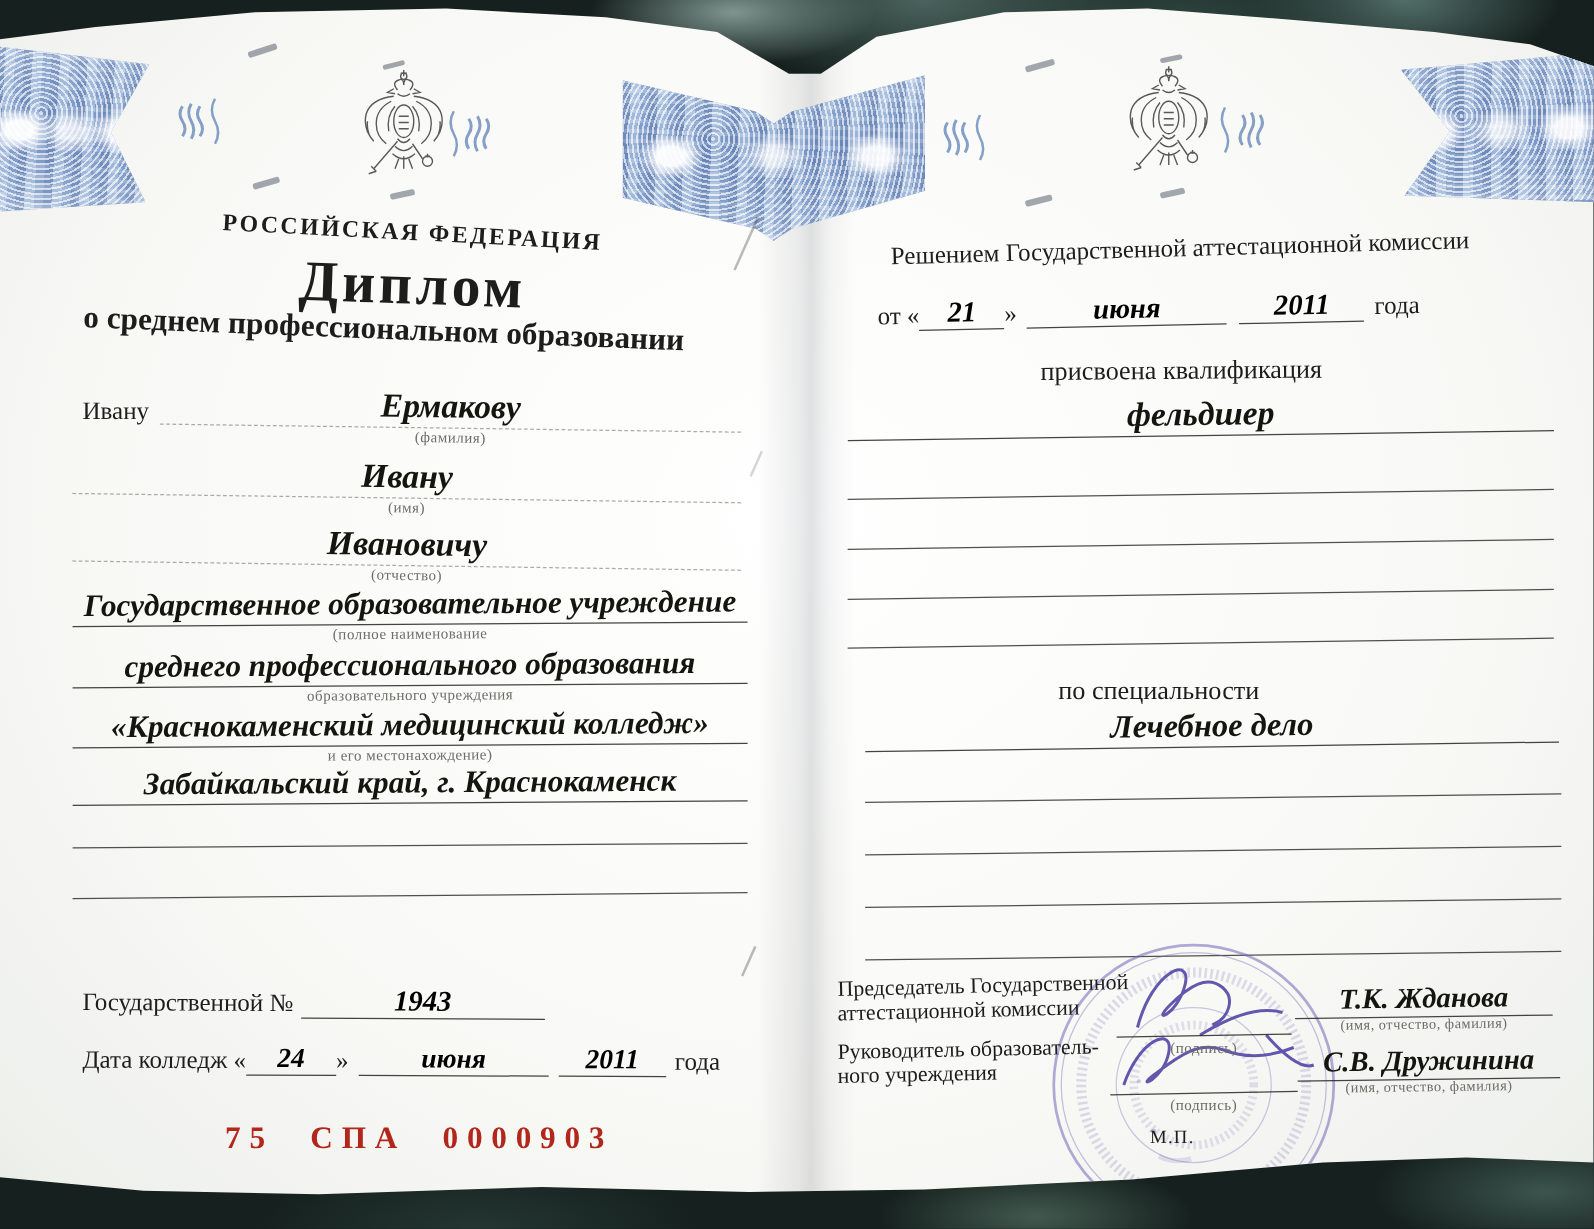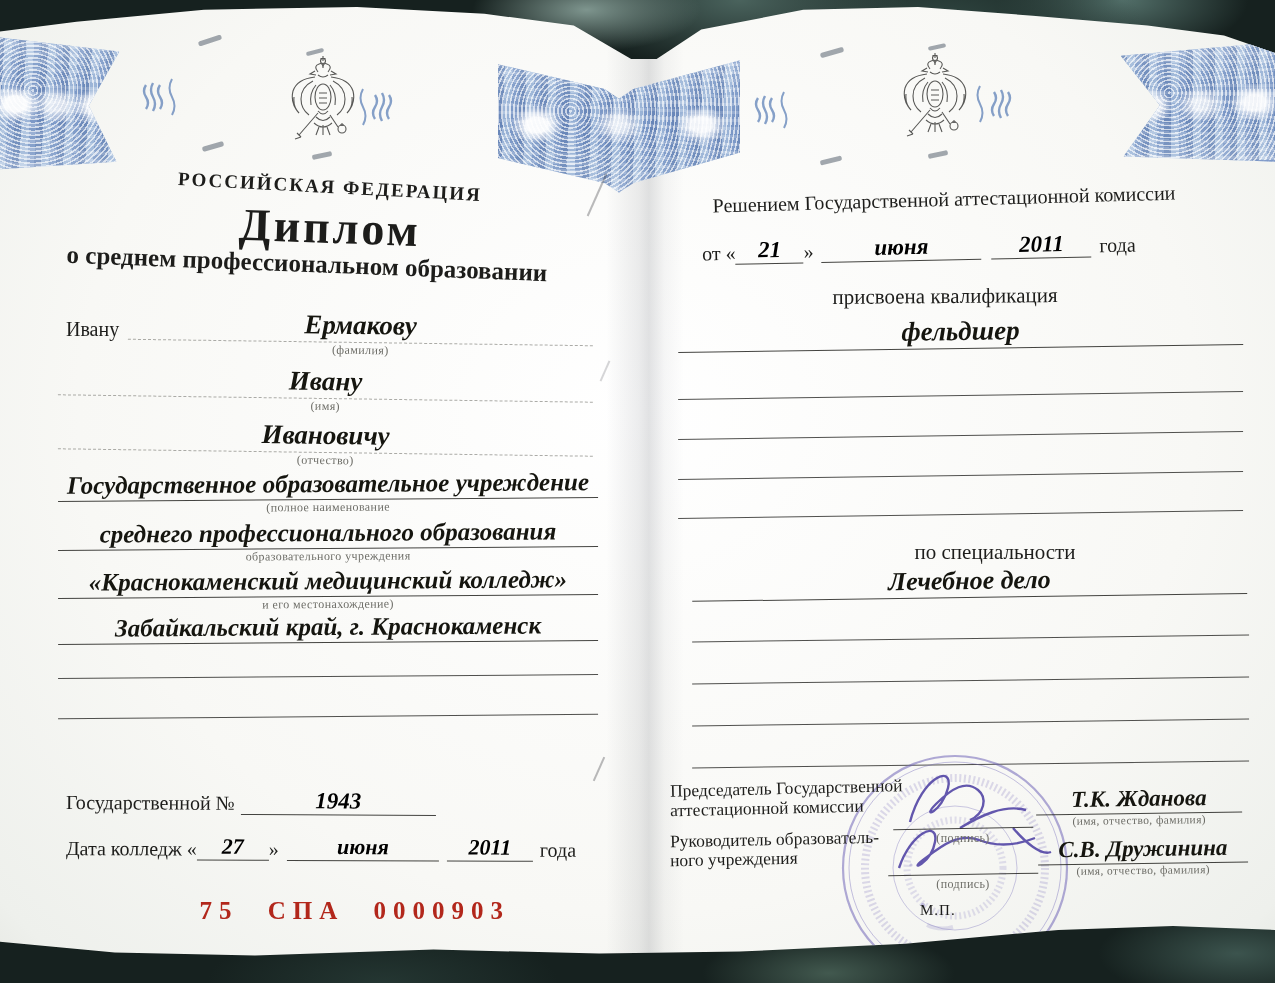--- a/index.html
+++ b/index.html
@@ -49,21 +49,21 @@
   .t{color:#1d1d1b;}
   .cap{font-size:12px;color:#6e6e68;text-align:center;letter-spacing:.4px;}
   .val{font-weight:bold;font-style:italic;color:#15150f;text-align:center;}
   .rule-solid{border-bottom:1.2px solid rgba(35,35,32,.85);}
   .rule-dash{border-bottom:1px dashed rgba(150,150,145,.8);}
   .field .val{padding-bottom:1px;}
   .row{display:flex;align-items:flex-end;white-space:nowrap;}
   .row .lbl{font-size:20px;}
   .row .vbox{text-align:center;font-weight:bold;font-style:italic;}
   .blank-line{border-bottom:1.2px solid rgba(38,38,35,.8);}
-  .serial{font-weight:bold;letter-spacing:7px;word-spacing:16px;color:#b2271b;text-align:right;font-size:25px;}
+  .serial{font-weight:bold;letter-spacing:7px;word-spacing:16px;color:#b2271b;text-align:left;font-size:25px;}
   .printer{font-size:6.5px;color:#8d8d86;letter-spacing:.4px;white-space:nowrap;opacity:.85;}
   .smudge{border-left:2px solid rgba(60,60,65,.35);transform:rotate(24deg);}
 </style>
 </head>
 <body>
 
 <div id="paper">
   <div class="abs fold-shade"></div>
 
   <div class="abs band band-left"></div>
@@ -194,21 +194,21 @@
   <div class="abs blank-line" style="left:58px;top:702px;width:540px;height:14px;transform:rotate(-.5deg);"></div>
 
   <div class="abs row" style="left:66px;top:788px;transform:rotate(.3deg);">
     <span class="lbl t">Государственной №</span>
     <span class="vbox rule-solid" style="font-size:23px;width:195px;margin-left:6px;">1943</span>
   </div>
 
   <div class="abs row" style="left:66px;top:834px;transform:rotate(.2deg);">
     <span class="lbl t">Дата колледж</span>
     <span class="lbl t" style="margin-left:5px;">«</span>
-    <span class="vbox rule-solid" style="font-size:22px;width:72px;">27</span>
+    <span class="vbox rule-solid" style="font-size:22px;width:72px;">24</span>
     <span class="lbl t">»</span>
     <span class="vbox rule-solid" style="font-size:22px;width:152px;margin-left:8px;">июня</span>
     <span class="vbox rule-solid" style="font-size:22px;width:86px;margin-left:8px;">2011</span>
     <span class="lbl t" style="margin-left:7px;">года</span>
   </div>
 
   <div class="abs serial" style="left:180px;top:897px;width:330px;">75 СПА 0000903</div>
 
   <div class="abs t" style="left:666px;top:188px;width:556px;font-size:20px;text-align:center;transform:rotate(-1.6deg);">Решением Государственной аттестационной комиссии</div>
 
@@ -225,21 +225,21 @@
   <div class="abs t" style="left:760px;top:284px;width:370px;text-align:center;font-size:21px;transform:rotate(-.5deg);">присвоена квалификация</div>
   <div class="abs field" style="left:678px;top:316px;width:565px;transform:rotate(-.8deg);">
     <div class="val rule-solid" style="font-size:27px;">фельдшер</div>
   </div>
 
   <div class="abs blank-line" style="left:678px;top:381px;width:565px;height:14px;transform:rotate(-.8deg);"></div>
   <div class="abs blank-line" style="left:678px;top:421px;width:565px;height:14px;transform:rotate(-.8deg);"></div>
   <div class="abs blank-line" style="left:678px;top:461px;width:565px;height:14px;transform:rotate(-.8deg);"></div>
   <div class="abs blank-line" style="left:678px;top:500px;width:565px;height:14px;transform:rotate(-.8deg);"></div>
 
-  <div class="abs t" style="left:810px;top:540px;width:370px;text-align:center;font-size:21px;">по специальности</div>
+  <div class="abs t" style="left:742px;top:540px;width:370px;text-align:center;font-size:21px;">по специальности</div>
   <div class="abs field" style="left:692px;top:566px;width:555px;transform:rotate(-.8deg);">
     <div class="val rule-solid" style="font-size:26px;">Лечебное дело</div>
   </div>
 
   <div class="abs blank-line" style="left:692px;top:624px;width:557px;height:14px;transform:rotate(-.7deg);"></div>
   <div class="abs blank-line" style="left:692px;top:666px;width:557px;height:14px;transform:rotate(-.7deg);"></div>
   <div class="abs blank-line" style="left:692px;top:708px;width:557px;height:14px;transform:rotate(-.7deg);"></div>
   <div class="abs blank-line" style="left:692px;top:750px;width:557px;height:14px;transform:rotate(-.7deg);"></div>
 
   <svg class="abs" style="left:815px;top:745px;" width="280" height="245" viewBox="0 0 280 245">

